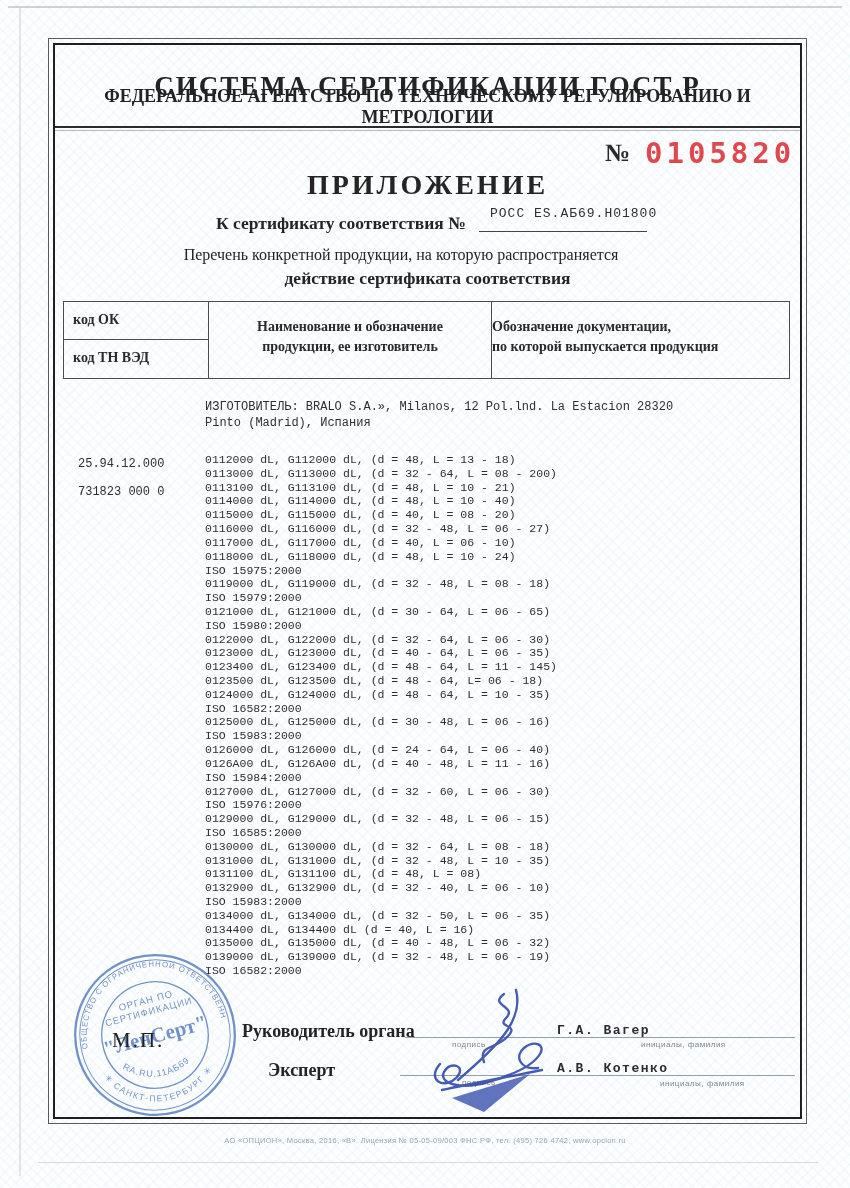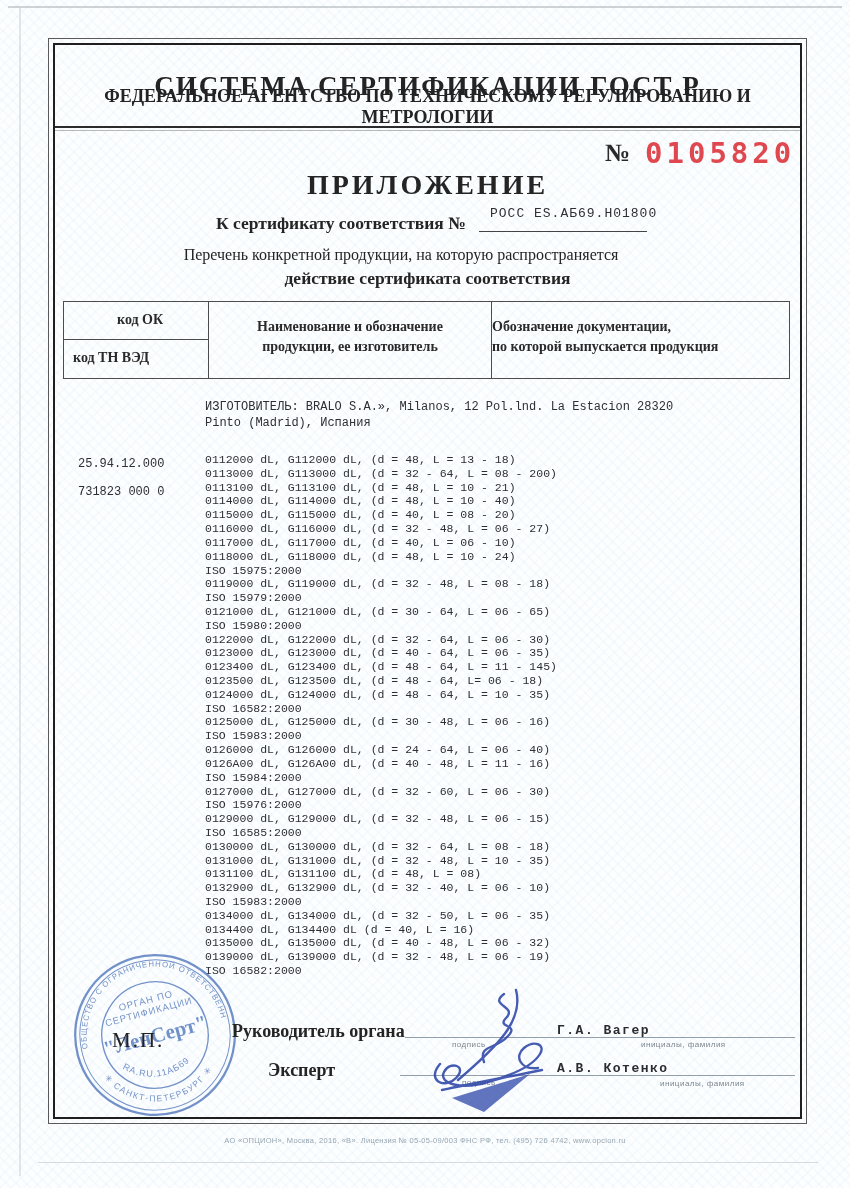--- a/index.html
+++ b/index.html
@@ -39,36 +39,36 @@
 
   .desc1{left:53px;top:246px;width:696px;font-weight:normal;font-size:16px;color:#242424;}
   .desc2{left:53px;top:268px;width:749px;font-weight:bold;font-size:17.5px;color:#242424;}
 
   
   .tbl{left:63px;top:301px;width:725px;height:76px;border:1px solid #4c4c4c;}
   .tbl-v1{left:144px;top:0;width:1px;height:76px;background:#4c4c4c;}
   .tbl-v2{left:427px;top:0;width:1px;height:76px;background:#4c4c4c;}
   .tbl-h1{left:0;top:37px;width:144px;height:1px;background:#4c4c4c;}
   .tbl-cell{font-weight:bold;font-size:14px;color:#2a2a2a;line-height:20px;}
-  .ok-label{left:9px;top:8px;margin-left:44px;}
+  .ok-label{left:9px;top:8px;}
   .tnved-label{left:9px;top:46px;}
   .mid-hdr{left:145px;top:15px;width:282px;text-align:center;}
   .right-hdr{left:428px;top:15px;width:296px;}
 
   .mono{font-family:"Liberation Mono","DejaVu Sans Mono",monospace;color:#2e2e34;}
   .manufacturer{left:205px;top:400px;width:580px;font-size:12px;line-height:15.5px;}
   .code-ok{left:78px;top:457px;font-size:12px;}
   .code-tnved{left:78px;top:485px;font-size:12px;}
   .product-lines{left:205px;top:453px;width:580px;font-size:11.5px;line-height:13.82px;}
   .product-lines div{white-space:pre;}
 
   
   .mp{left:112px;top:1028px;font-size:21px;letter-spacing:2px;color:#222;}
   .sig-label{font-weight:bold;font-size:18px;color:#242424;}
-  .head-label{left:232px;top:1021px;}
+  .head-label{left:232px;top:1021px;padding-left:10px;}
   .expert-label{left:232px;top:1060px;margin-left:36px;}
   .sig-line{border-top:1px solid #93a0a9;height:1px;}
   .line1{left:405px;top:1037px;width:390px;}
   .line2{left:400px;top:1075px;width:395px;}
   .caption{font-family:"Liberation Sans",sans-serif;font-size:8px;color:#7c868e;letter-spacing:.5px;}
   .cap-sign1{left:452px;top:1040px;}
   .cap-sign2{left:462px;top:1078px;}
   .cap-init1{left:641px;top:1040px;}
   .cap-init2{left:660px;top:1079px;}
   .sig-name{font-family:"Liberation Mono","DejaVu Sans Mono",monospace;font-size:13px;

